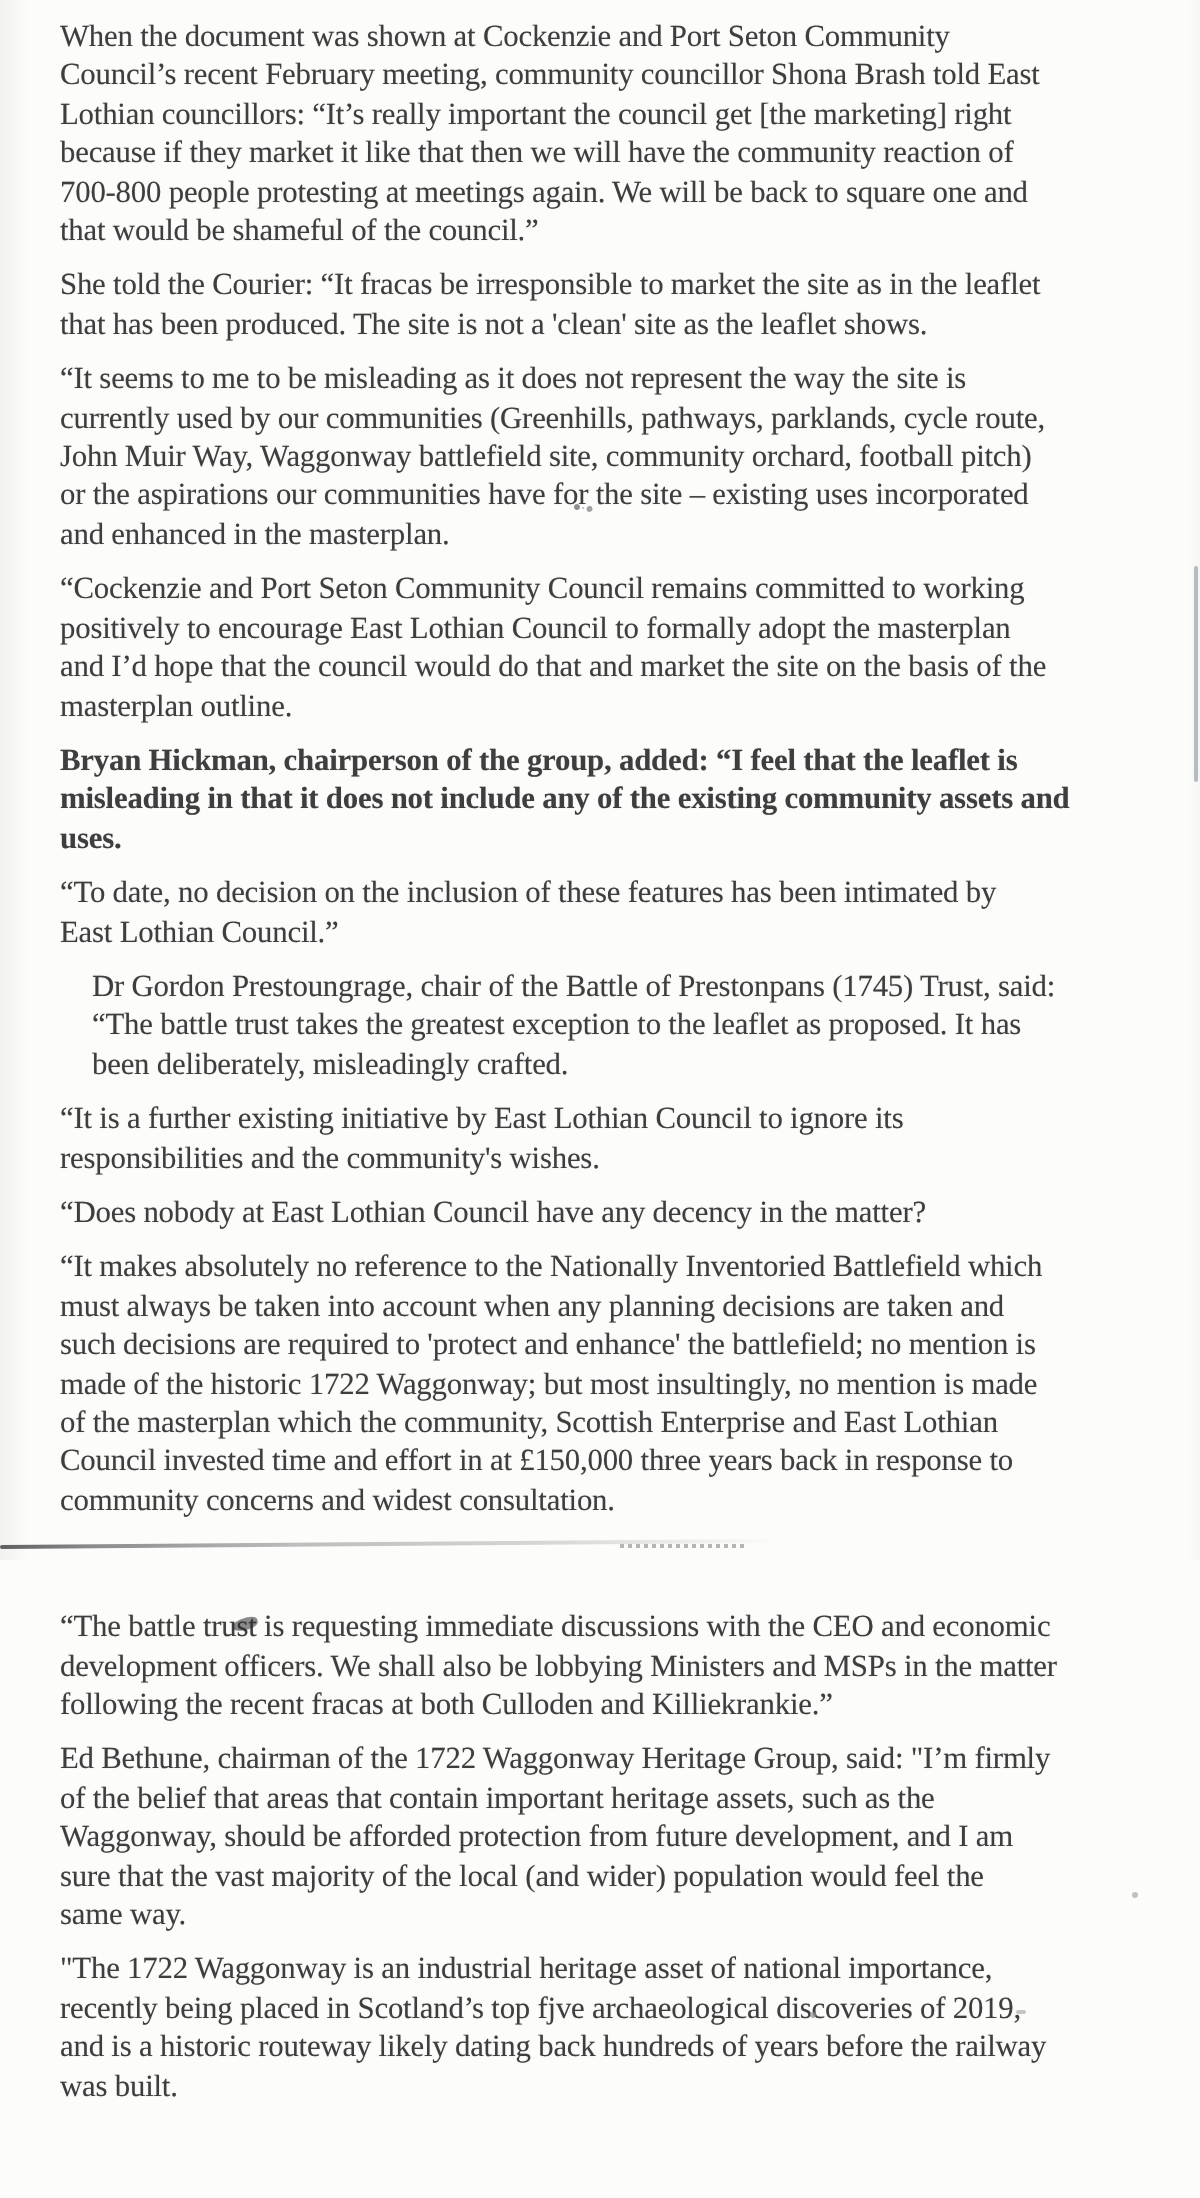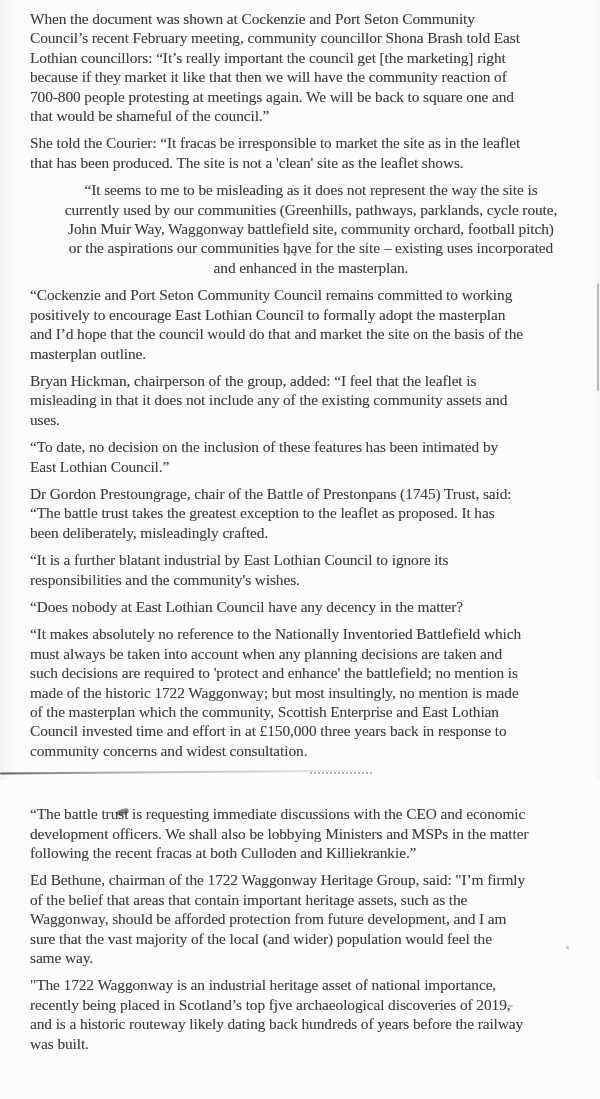--- a/index.html
+++ b/index.html
@@ -101,38 +101,38 @@
 <main class="page">
 
   <p class="para" style="color: rgb(62, 62, 62);">When the document was shown at Cockenzie and Port Seton Community
 Council’s recent February meeting, community councillor Shona Brash told East
 Lothian councillors: “It’s really important the council get [the marketing] right
 because if they market it like that then we will have the community reaction of
 700-800 people protesting at meetings again. We will be back to square one and
 that would be shameful of the council.”</p>
   <p class="para" style="color: rgb(62, 62, 62);">She told the Courier: “It fracas be irresponsible to market the site as in the leaflet
 that has been produced. The site is not a 'clean' site as the leaflet shows.</p>
-  <p class="para" style="color: rgb(62, 62, 62); text-align: center;">“It seems to me to be misleading as it does not represent the way the site is
+  <p class="para" style="color: rgb(62, 62, 62);">“It seems to me to be misleading as it does not represent the way the site is
 currently used by our communities (Greenhills, pathways, parklands, cycle route,
 John Muir Way, Waggonway battlefield site, community orchard, football pitch)
 or the aspirations our communities have for the site – existing uses incorporated
 and enhanced in the masterplan.</p>
   <p class="para" style="color: rgb(62, 62, 62);">“Cockenzie and Port Seton Community Council remains committed to working
 positively to encourage East Lothian Council to formally adopt the masterplan
 and I’d hope that the council would do that and market the site on the basis of the
 masterplan outline.</p>
-  <p class="para" style="color: rgb(62, 62, 62);">Bryan Hickman, chairperson of the group, added: “I feel that the leaflet is
+  <p class="para" style="color: rgb(62, 62, 62); font-weight: bold;">Bryan Hickman, chairperson of the group, added: “I feel that the leaflet is
 misleading in that it does not include any of the existing community assets and
 uses.</p>
   <p class="para" style="color: rgb(62, 62, 62);">“To date, no decision on the inclusion of these features has been intimated by
 East Lothian Council.”</p>
-  <p class="para" style="color: rgb(62, 62, 62);">Dr Gordon Prestoungrage, chair of the Battle of Prestonpans (1745) Trust, said:
+  <p class="para" style="color: rgb(62, 62, 62); margin-left: 16px;">Dr Gordon Prestoungrage, chair of the Battle of Prestonpans (1745) Trust, said:
 “The battle trust takes the greatest exception to the leaflet as proposed. It has
 been deliberately, misleadingly crafted.</p>
-  <p class="para" style="color: rgb(62, 62, 62);">“It is a further blatant industrial by East Lothian Council to ignore its
+  <p class="para" style="color: rgb(62, 62, 62);">“It is a further existing initiative by East Lothian Council to ignore its
 responsibilities and the community's wishes.</p>
   <p class="para" style="color: rgb(62, 62, 62); font-family: Liberation Serif, serif;">“Does nobody at East Lothian Council have any decency in the matter?</p>
   <p class="para" style="color: rgb(62, 62, 62);">“It makes absolutely no reference to the Nationally Inventoried Battlefield which
 must always be taken into account when any planning decisions are taken and
 such decisions are required to 'protect and enhance' the battlefield; no mention is
 made of the historic 1722 Waggonway; but most insultingly, no mention is made
 of the masterplan which the community, Scottish Enterprise and East Lothian
 Council invested time and effort in at £150,000 three years back in response to
 community concerns and widest consultation.</p>
 

